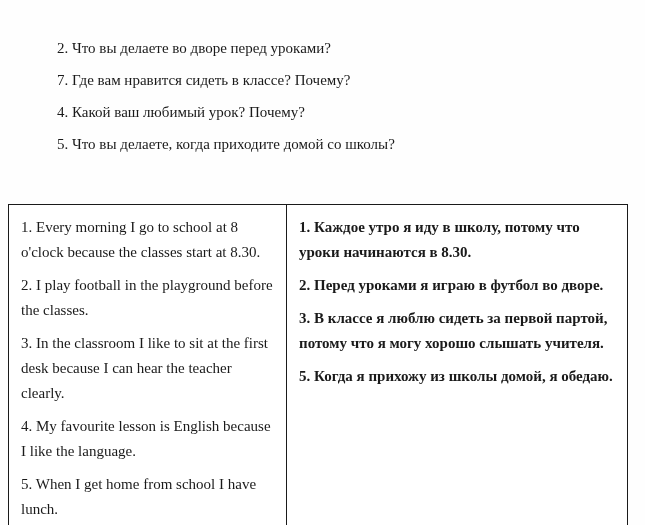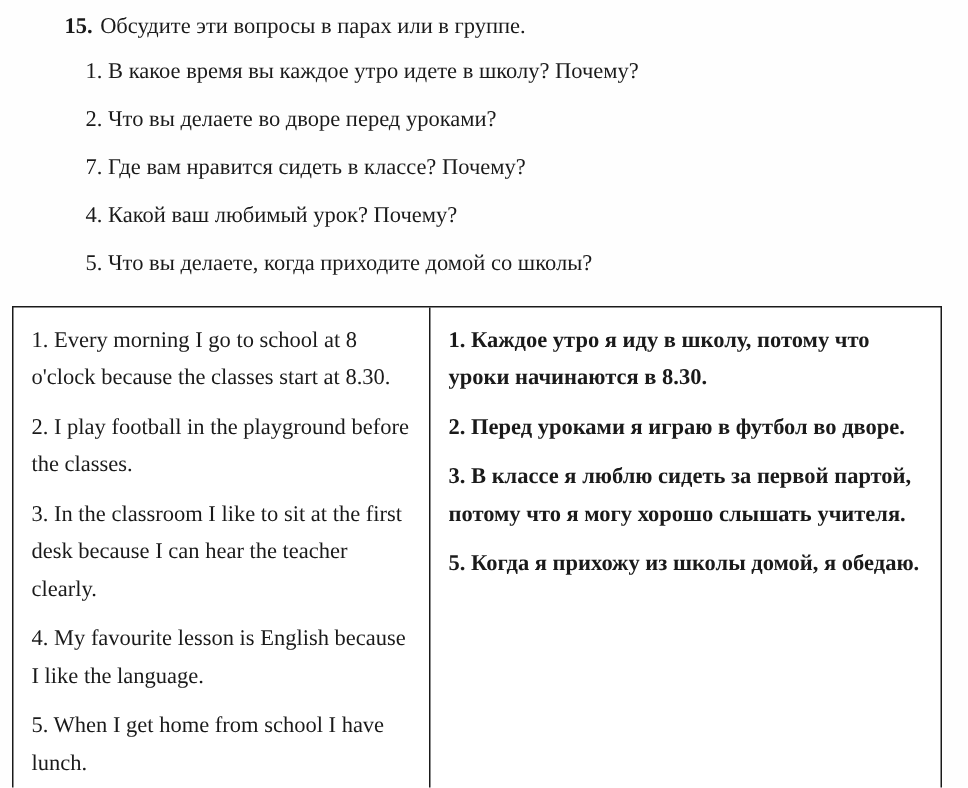--- a/index.html
+++ b/index.html
@@ -74,26 +74,22 @@
     margin: 0 0 8px 0;
     line-height: 25px;
     text-align: left;
   }
 </style>
 </head>
 <body>
 
 <div class="page">
 
-  <div class="exercise-head">
-    <span class="num">15.</span><span>Обсудите эти вопросы в парах или в группе.</span>
-  </div>
 
   <div class="questions">
-    <p class="question">1. В какое время вы каждое утро идете в школу? Почему?</p>
     <p class="question">2. Что вы делаете во дворе перед уроками?</p>
     <p class="question">7. Где вам нравится сидеть в классе? Почему?</p>
     <p class="question">4. Какой ваш любимый урок? Почему?</p>
     <p class="question">5. Что вы делаете, когда приходите домой со школы?</p>
   </div>
 
   <div class="answers-table">
     <div class="cell english">
       <p class="answer">1. Every morning I go to school at 8 o'clock because the classes start at 8.30.</p>
       <p class="answer">2. I play football in the playground before the classes.</p>

